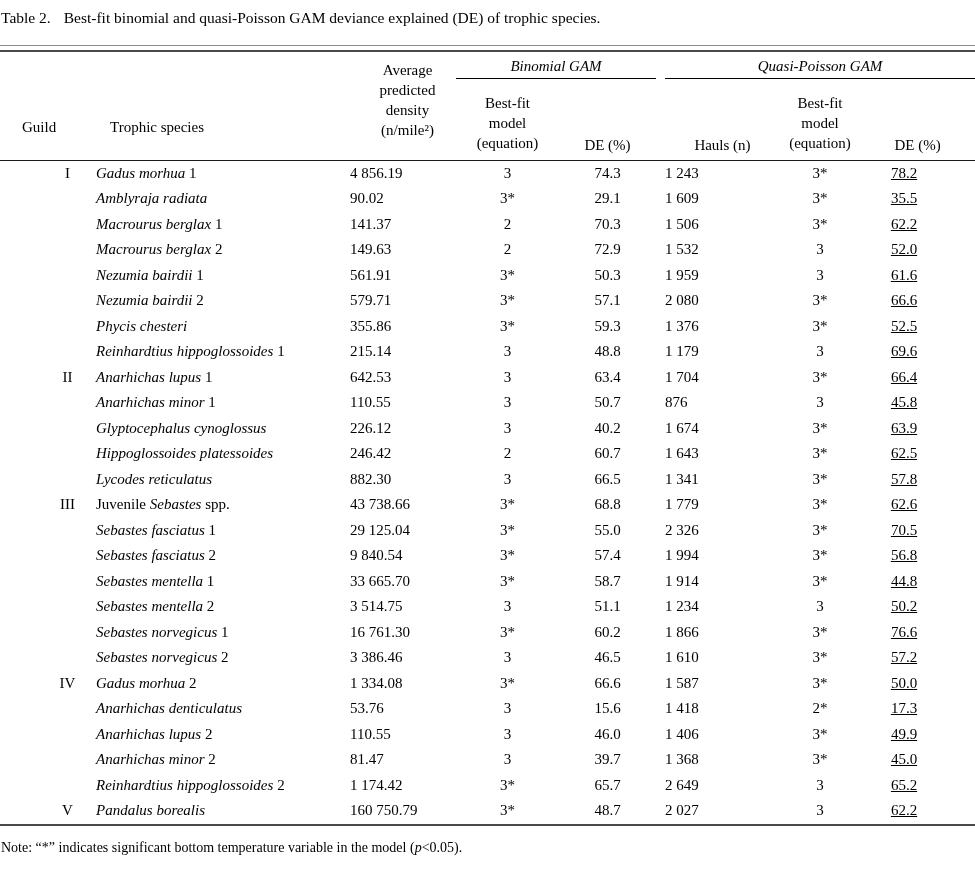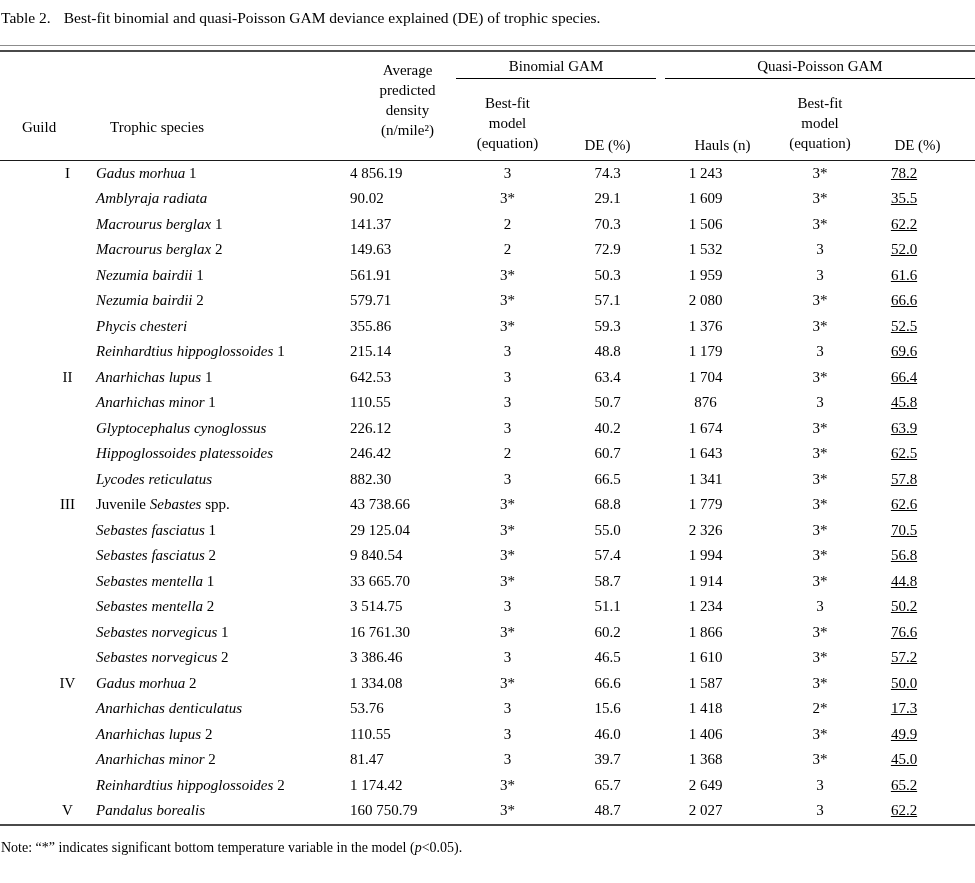--- a/index.html
+++ b/index.html
@@ -51,36 +51,37 @@
   .th-species { padding-left: 15px; }
   .th-density { vertical-align: bottom; text-align: center; padding-bottom: 19px; }
 
   .pre { white-space: pre-line; line-height: 1.33; }
 
   .th-group { vertical-align: bottom; }
   .glabel {
     text-align: center;
     padding-bottom: 3px;
     border-bottom: 1.5px solid #000000;
+    font-style: italic;
   }
   .th-bin .glabel { margin-left: -9px; margin-right: 9px; }
 
   tr.r2 th { vertical-align: bottom; padding-bottom: 6px; text-align: center; }
   tr.r2 th, thead th[rowspan] { border-bottom: 1.5px solid #1a1a1a; }
 
   
   tbody tr { height: 25.5px; }
   tbody td { vertical-align: middle; padding: 0; line-height: 1.05; }
 
   .c-guild   { text-align: center; padding-left: 40px; }
   .c-species { text-align: left;  padding-left: 1px; }
   .c-density { padding-right: 23px; }
   .c-eq      { text-align: center; }
   .c-de      { text-align: center; }
-  .c-hauls   { text-align: center; padding-right: 34px; }
+  .c-hauls   { text-align: left; padding-right: 34px; }
   .c-de-qp   { text-align: center; padding-right: 27px; text-decoration: underline; }
 
   .c-species i, .th i { font-style: italic; }
 
   
   .note {
     font-size: 14px;
     padding: 14px 0 0 1px;
   }
   .note i { font-style: italic; }

